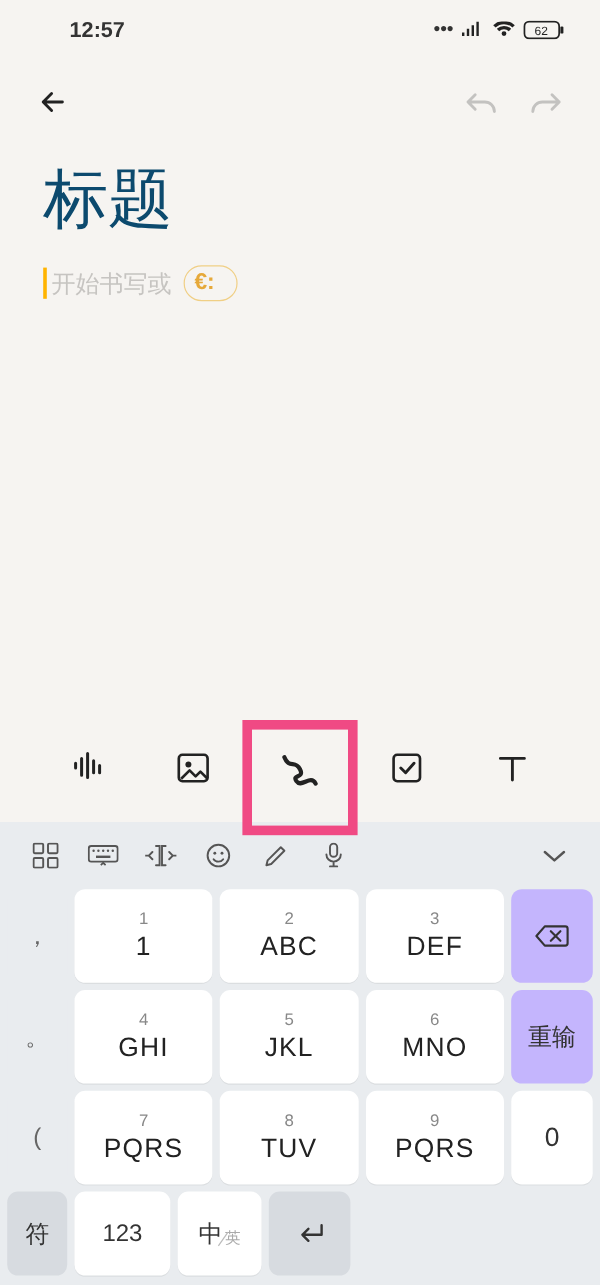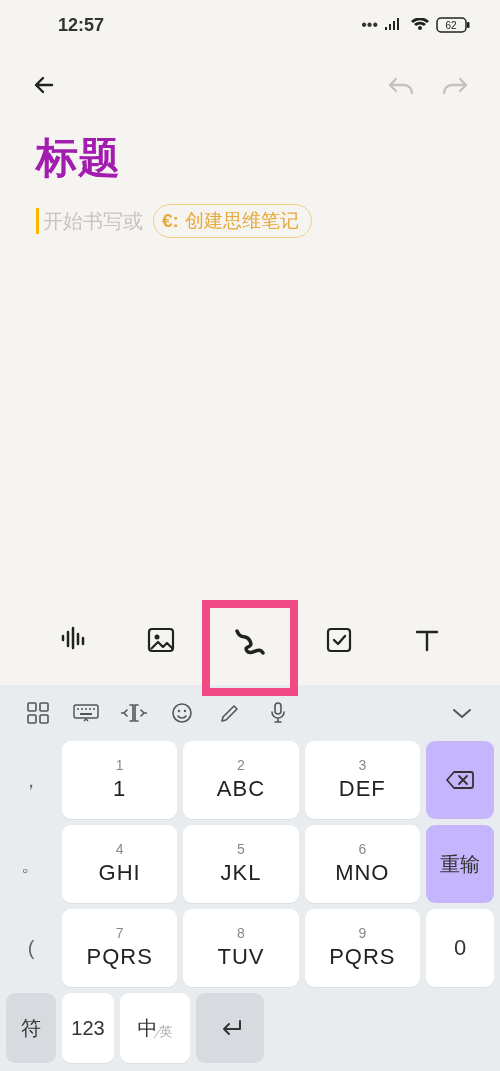--- a/index.html
+++ b/index.html
@@ -13,21 +13,21 @@
 
   
   .nav{height:70px;display:flex;align-items:center;padding:0 28px;}
   .nav .spacer{flex:1;}
   .nav-icon{width:34px;height:34px;display:flex;align-items:center;justify-content:center;}
   .nav .undo-group{display:flex;gap:20px;}
   .nav .undo-group .nav-icon{opacity:.35;}
 
   
   .note{flex:1;padding:4px 36px 0;}
-  .title-ph{font-size:42px;font-weight:700;color:#a21caf;margin-top:6px;}
+  .title-ph{font-size:54px;font-weight:400;color:#0c4a6e;margin-top:6px;}
   .body-row{display:flex;align-items:center;margin-top:18px;}
   .caret{width:3px;height:26px;background:#ffb400;margin-right:4px;}
   .body-ph{color:#c6c4c1;font-size:20px;}
   .chip{display:inline-flex;align-items:center;border:1px solid #f0cf85;border-radius:999px;padding:3px 12px 3px 8px;margin-left:10px;color:#e6a93a;font-size:19px;}
   .chip .chip-ic{margin-right:6px;font-weight:700;}
 
   
   .tools{height:90px;display:flex;align-items:center;justify-content:space-evenly;padding:0 8px;}
   .tool{width:48px;height:48px;display:flex;align-items:center;justify-content:center;color:#333;}
   .hl{position:absolute;left:202px;top:600px;width:96px;height:96px;border:8px solid #f04a84;box-sizing:border-box;}
@@ -105,21 +105,20 @@
     </div>
   </div>
 
   <div class="note">
     <div class="title-ph">标题</div>
     <div class="body-row">
       <div class="caret"></div>
       <div class="body-ph">开始书写或</div>
       <div class="chip">
         <span class="chip-ic">€:</span>
-        <span>创建思维笔记</span>
       </div>
     </div>
   </div>
 
   <div class="hl"></div>
 
   <div class="tools">
     <div class="tool">
       <svg width="36" height="36" viewBox="0 0 36 36">
           <path d="M8 18v-4m5 10V10m5 16V6m5 16V12m5 10v-6" stroke="#222" stroke-width="2.5" stroke-linecap="round"></path>
@@ -261,21 +260,21 @@
               <path d="M14 7l8 8m0-8l-8 8" stroke="#333" stroke-width="1.8" stroke-linecap="round"></path>
             </svg>
         </div>
         <div class="rkey gray">重输</div>
         <div class="rkey white" style="font-size:22px;">0</div>
       </div>
     </div>
 
     <div class="kbd-bottom">
       <div class="bkey gray" style="width:50px">符</div>
-      <div class="bkey white" style="width:52px">123</div>
+      <div class="bkey white" style="width:80px">123</div>
       <div class="bkey white lang" style="width:70px">
         <span>中</span>
         <span class="slash"></span>
         <span class="sub">英</span>
       </div>
       <div class="bkey gray" style="width:68px">
         <svg width="26" height="20" viewBox="0 0 26 20">
             <path d="M23 3v8H7m0 0l5-5m-5 5l5 5" stroke="#333" stroke-width="2" fill="none" stroke-linecap="round" stroke-linejoin="round"></path>
           </svg>
       </div>

